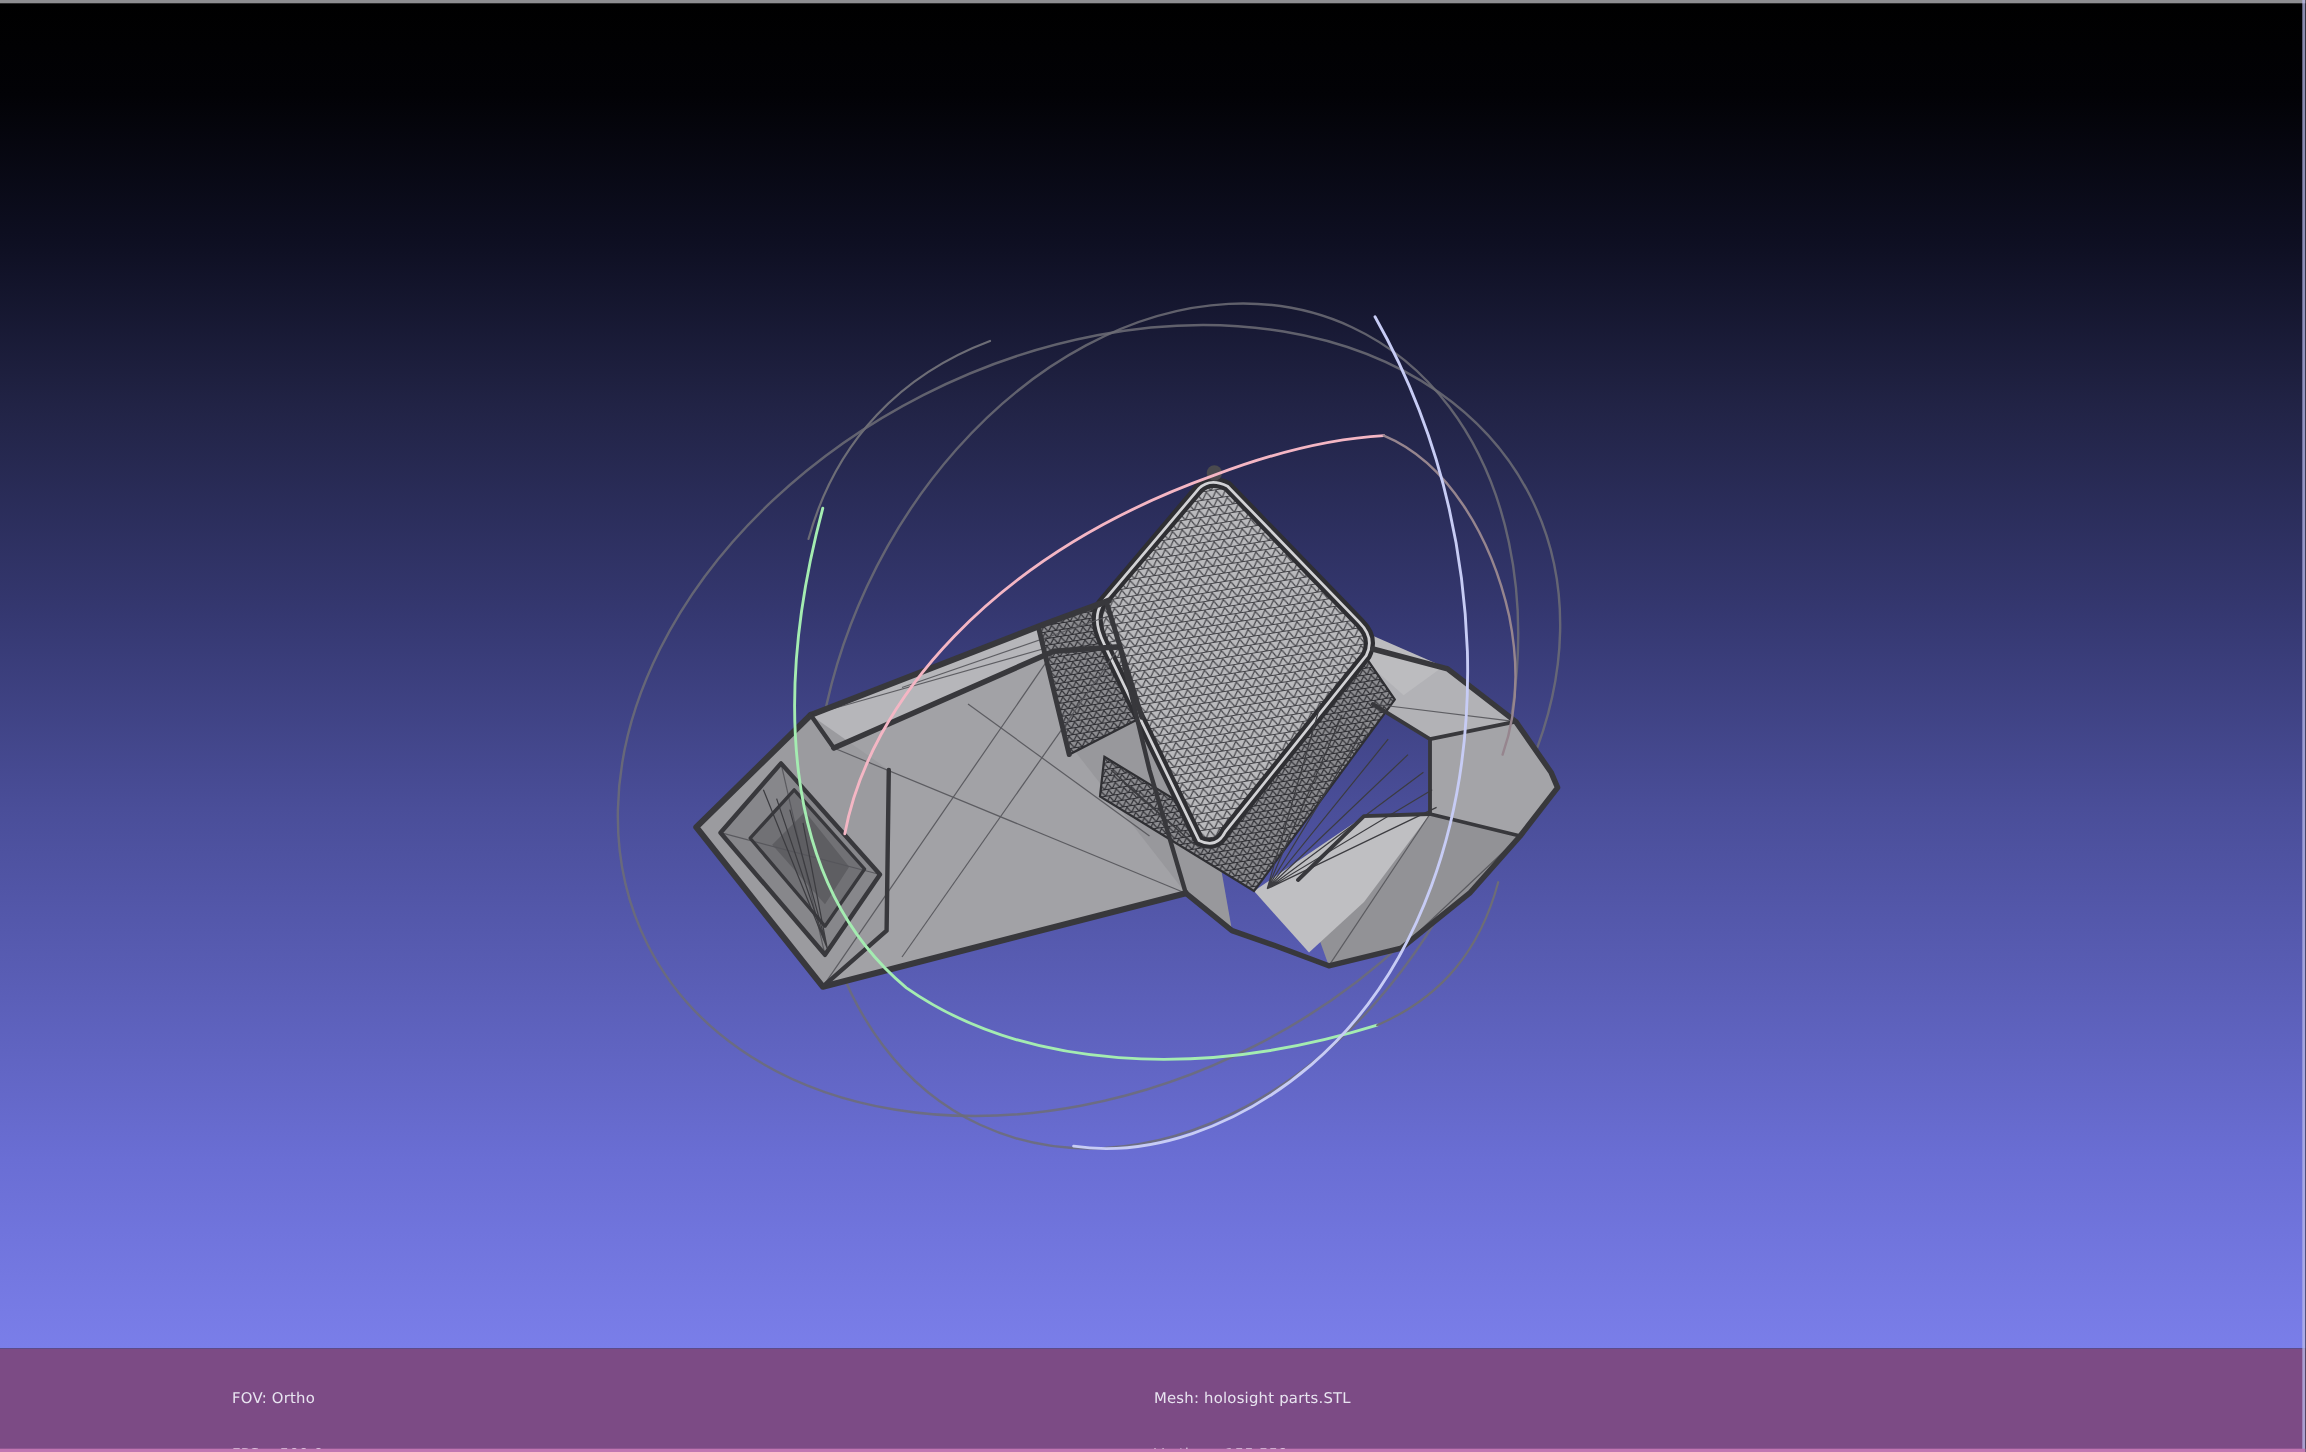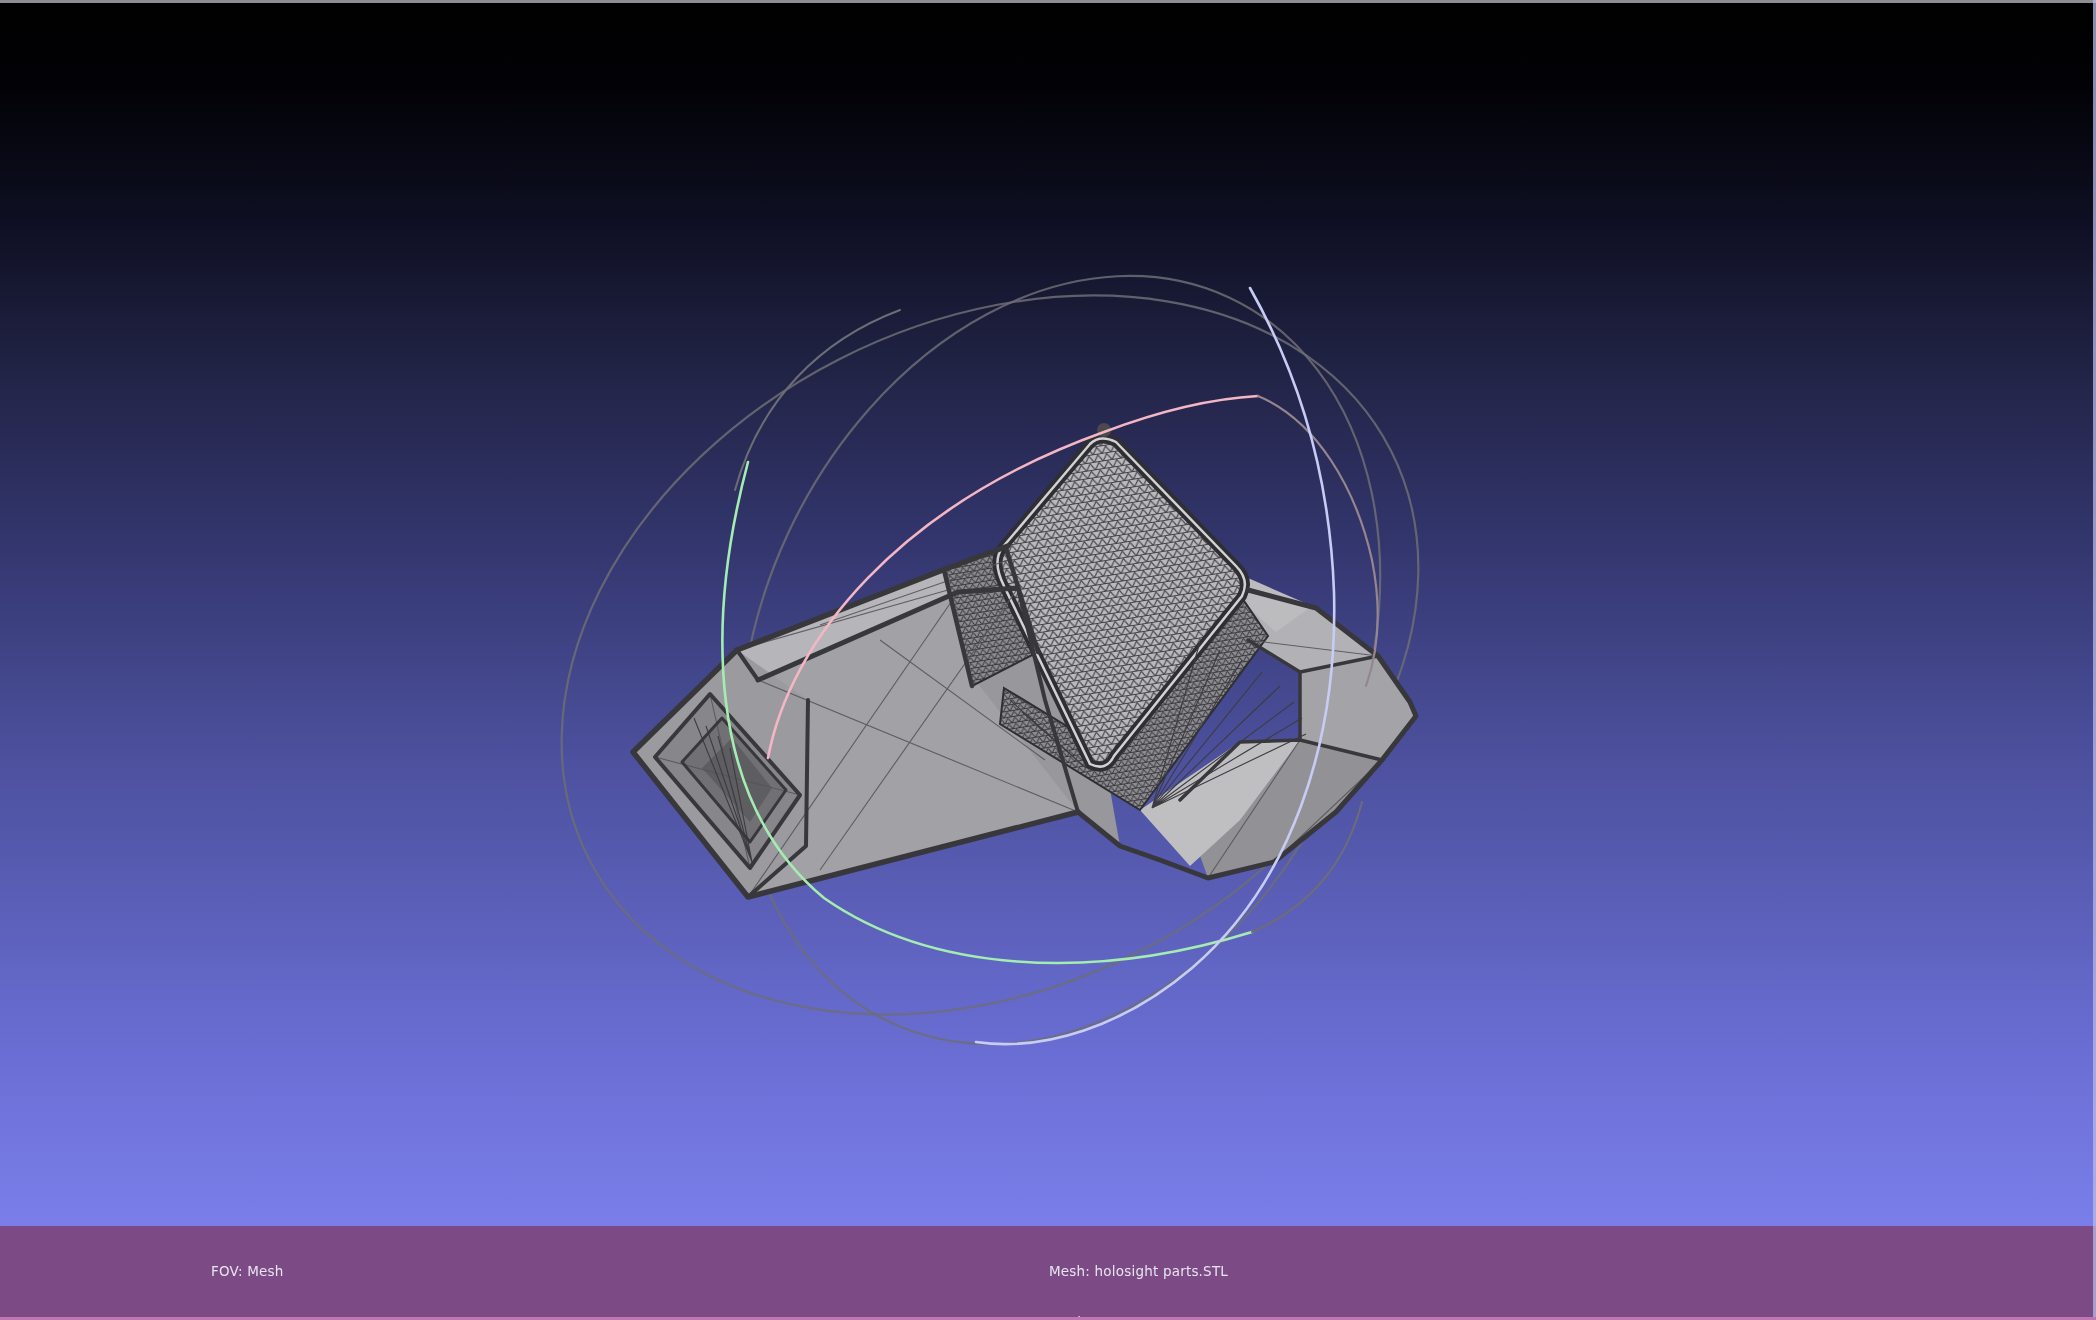--- a/index.html
+++ b/index.html
@@ -138,21 +138,21 @@
       <path class="tb-gray" stroke-width="2" d="M1252 932 C 1312 906, 1346 862, 1362 802"></path>
       <path class="tb-pink" d="M768 758 C 790 640, 900 505, 1104 432 C 1170 407, 1222 398, 1258 396"></path>
       <path class="tb-rose" stroke-width="2.2" d="M1258 396 C 1316 420, 1356 488, 1372 560 C 1382 610, 1378 652, 1366 686"></path>
       <path class="tb-lav" d="M1250 288 C 1302 380, 1330 480, 1334 592 C 1338 744, 1290 884, 1192 968 C 1124 1026, 1044 1052, 976 1042"></path>
     </g>
 
     <rect x="0" y="1226" width="2096" height="94" fill="var(--status-bar)"></rect>
   </svg>
 
   <div id="hud-left" class="hud">
-    <div>FOV: Mesh</div>
+    <div>FOV: Ortho</div>
     <div>FPS:   500.0</div>
     
   </div>
 
   <div id="hud-mesh" class="hud">
     <div>Mesh: holosight parts.STL</div>
     <div>Vertices: 155,559</div>
     
     
   </div>

